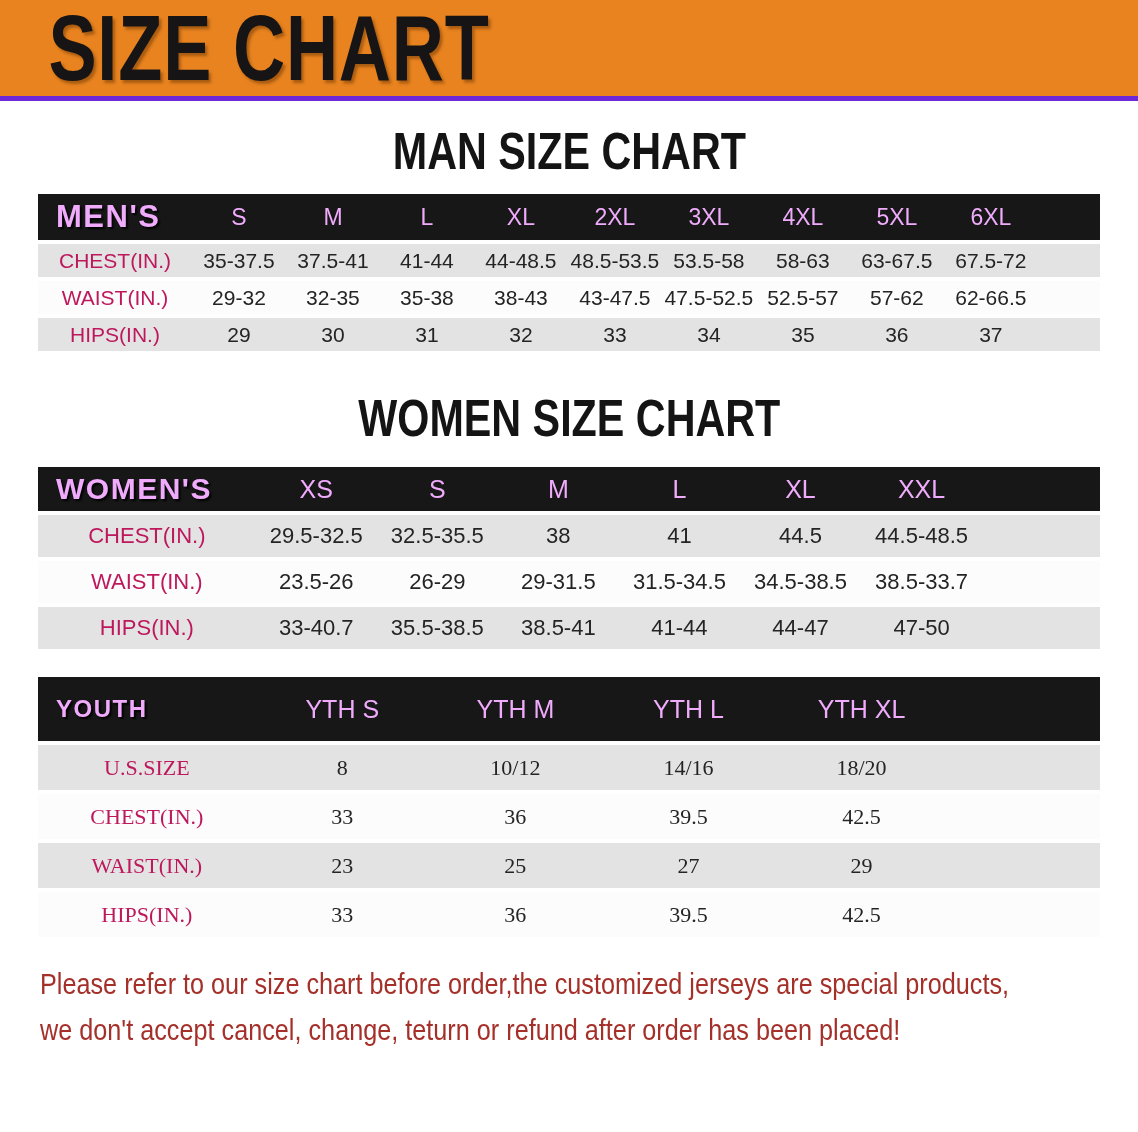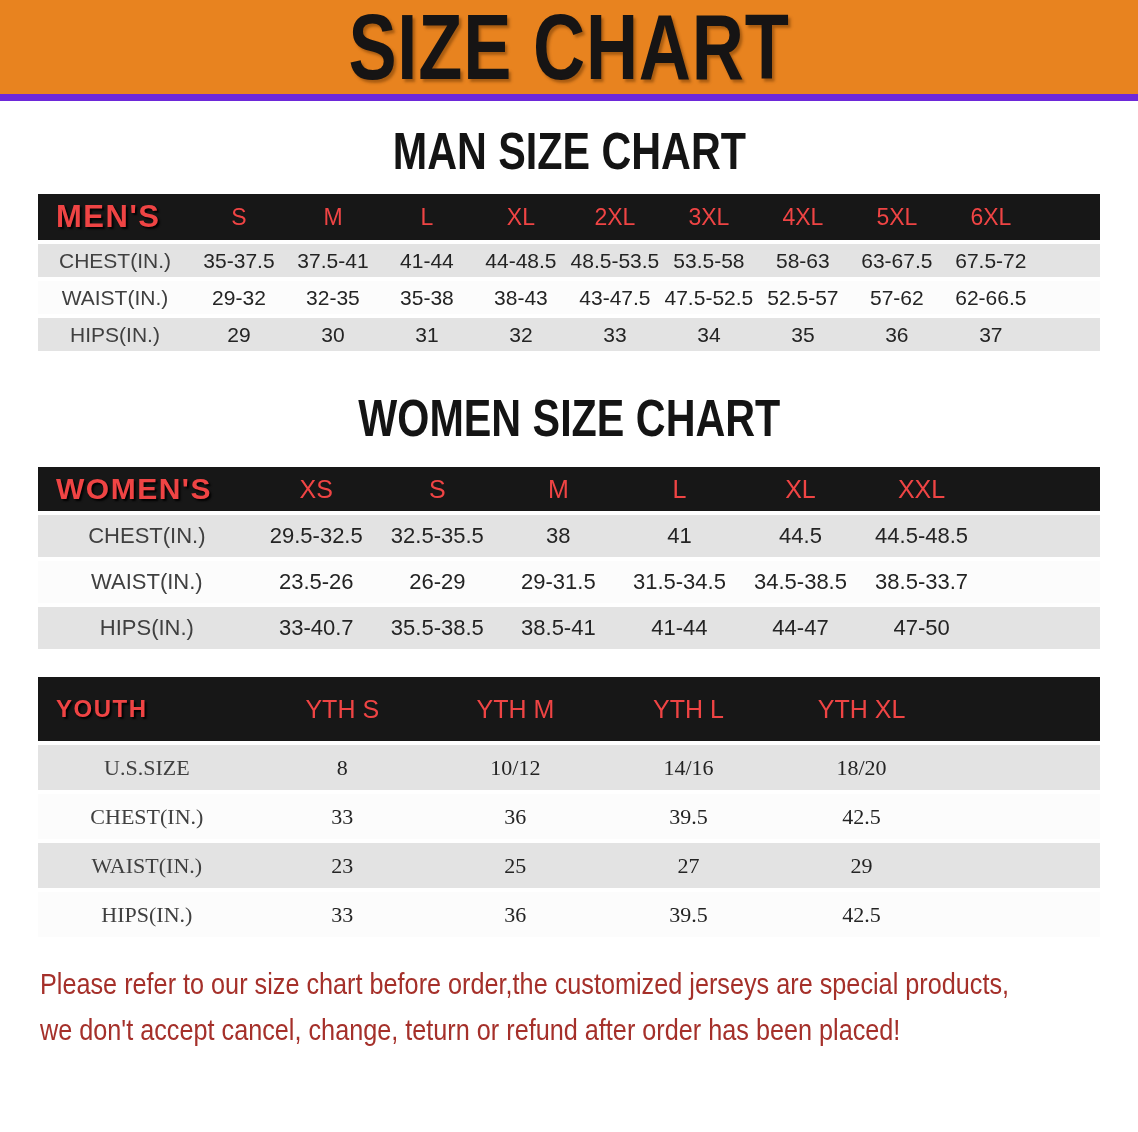--- a/index.html
+++ b/index.html
@@ -12,24 +12,23 @@
     font-family: "Liberation Sans", sans-serif;
     color: #222222;
     position: relative;
   }
 
   
   .banner {
     width: 100%;
     height: 101px;
     background: #E8831F;
-    border-bottom: 7px solid #6d28d9;
+    border-bottom: 5px solid #6d28d9;
     display: flex;
     align-items: center;
-    justify-content: center;
   }
   .banner-title {
     font-size: 88px;
     font-weight: 800;
     color: #161414;
     letter-spacing: 1px;
     line-height: 1;
     transform: scaleX(0.82) scaleY(1.05);
     transform-origin: center;
     white-space: nowrap;
@@ -61,40 +60,40 @@
     table-layout: fixed;
     border-collapse: separate;
     border-spacing: 0 4px;
   }
   #men-section   table.size-table { margin-top: 14px; }
   #women-section table.size-table { margin-top: 20px; }
   #youth-section table.size-table { margin-top: 20px; }
 
   table.size-table thead th {
     background: #171717;
-    color: #ef4444;
+    color: #f0abfc;
     font-weight: 400;
     text-align: center;
     vertical-align: middle;
   }
   table.size-table thead th.group-label {
     text-align: left;
     font-weight: 700;
     letter-spacing: 1.5px;
     padding-left: 18px;
     text-shadow: 2px 2px 2px rgba(0,0,0,0.9);
   }
   table.size-table tbody td {
     text-align: center;
     vertical-align: middle;
     color: #242424;
   }
   table.size-table tbody tr.striped td { background: #e3e3e3; }
   table.size-table tbody tr.plain  td { background: #fcfcfc; }
-  table.size-table tbody td.row-label { color: #404040; }
+  table.size-table tbody td.row-label { color: #be185d; }
 
   
   #men-table thead th { height: 46px; font-size: 23px; }
   #men-table thead th.group-label { font-size: 31px; }
   #men-table tbody td { height: 33px; font-size: 21px; }
   #men-table col.label-col  { width: 14.5%; }
   #men-table col.data-col   { width: 8.85%; }
   #men-table col.filler-col { width: 5.85%; }
 
   

